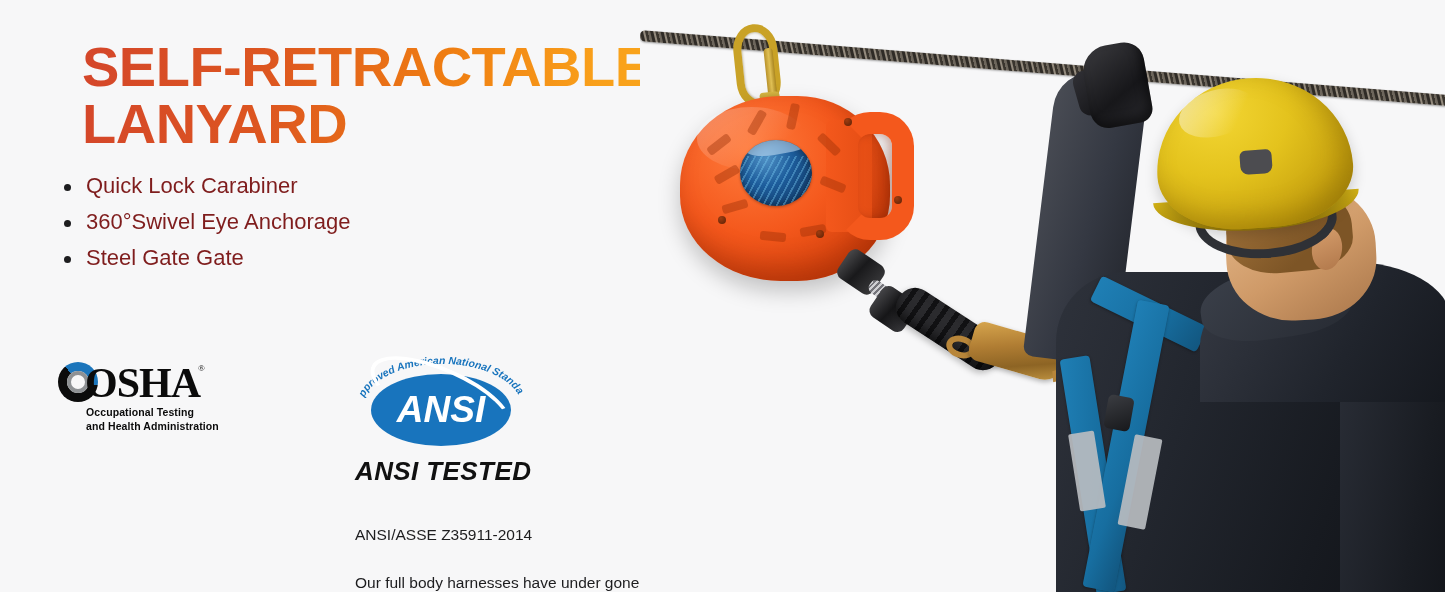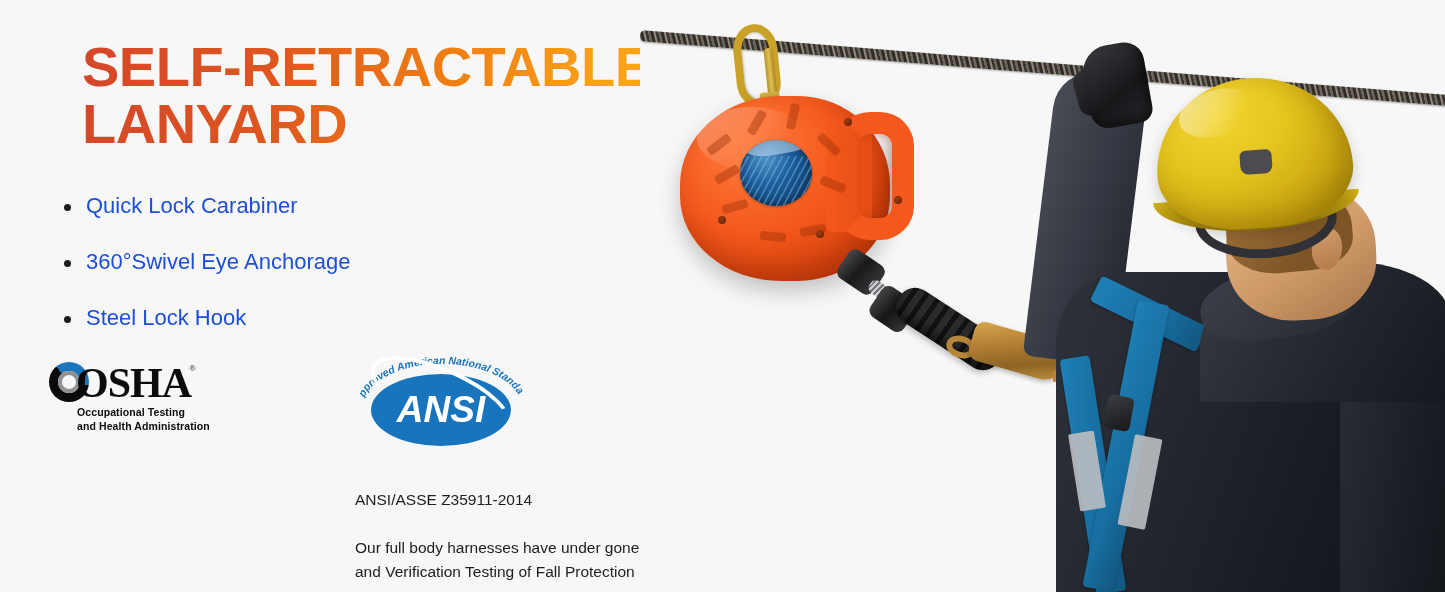--- a/index.html
+++ b/index.html
@@ -36,39 +36,38 @@
   }
 
   .features {
     position:absolute; left:60px; top:168px;
     list-style:none;
   }
   .features li {
     position:relative;
     padding-left:26px;
     font-size:22px;
-    color:#1d4ed8;
+    color:#7f1d1d;
     line-height:1.63;
     white-space:pre;
-    margin-top:20px;
   }
   .features li::before {
     content:"";
     position:absolute;
     left:4px; top:16px;
     width:7px; height:7px;
     border-radius:50%;
     background:#1d1d1f;
   }
 
   
   .certs { position:absolute; left:0; top:352px; width:840px; }
 
   .cert { position:absolute; top:0; }
-  .cert-osha { left:49px; width:270px; }
+  .cert-osha { left:58px; width:270px; }
   .cert-ansi { left:355px; width:470px; }
 
   .logo-slot { height:100px; position:relative; }
 
   
   .osha-logo { position:absolute; left:0; top:8px; width:190px; }
   .osha-word { position:relative; height:44px; }
   .osha-ring {
     position:absolute; left:0; top:2px;
     width:40px; height:40px; border-radius:50%;
@@ -479,21 +478,21 @@
 <div class="banner">
 
   <div class="copy">
 
     <h1 class="headline">SELF-RETRACTABLE
 LANYARD</h1>
 
     <ul class="features">
       <li>Quick Lock Carabiner</li>
       <li>360°Swivel Eye Anchorage</li>
-      <li>Steel Lock Hook</li>
+      <li>Steel Gate Gate</li>
     </ul>
 
     <div class="certs">
 
       <div class="cert cert-osha">
         <div class="logo-slot">
           <div class="osha-logo">
             <div class="osha-word">
               <span class="osha-ring"></span>
               <span class="osha-letters">OSHA</span>
@@ -514,20 +513,21 @@
               </defs>
               <text font-family="Liberation Sans, sans-serif" font-size="10.5" font-weight="bold" font-style="italic" fill="#1874bd">
                 <textPath href="#ansiArc" startOffset="50%" text-anchor="middle">Approved American National Standard</textPath>
               </text>
             </svg>
             <span class="ansi-ellipse"></span>
             <span class="ansi-swoosh"></span>
             <span class="ansi-letters">ANSI</span>
           </div>
         </div>
+        <div class="cert-heading">ANSI TESTED</div>
         <div class="cert-body">
           <div class="cert-std">ANSI/ASSE Z35911-2014</div>
           <div class="cert-std" style="white-space:pre-line">Our full body harnesses have under gone the Qualification
 and Verification Testing of Fall Protection Products.</div>
         </div>
       </div>
 
     </div>
   </div>
 

